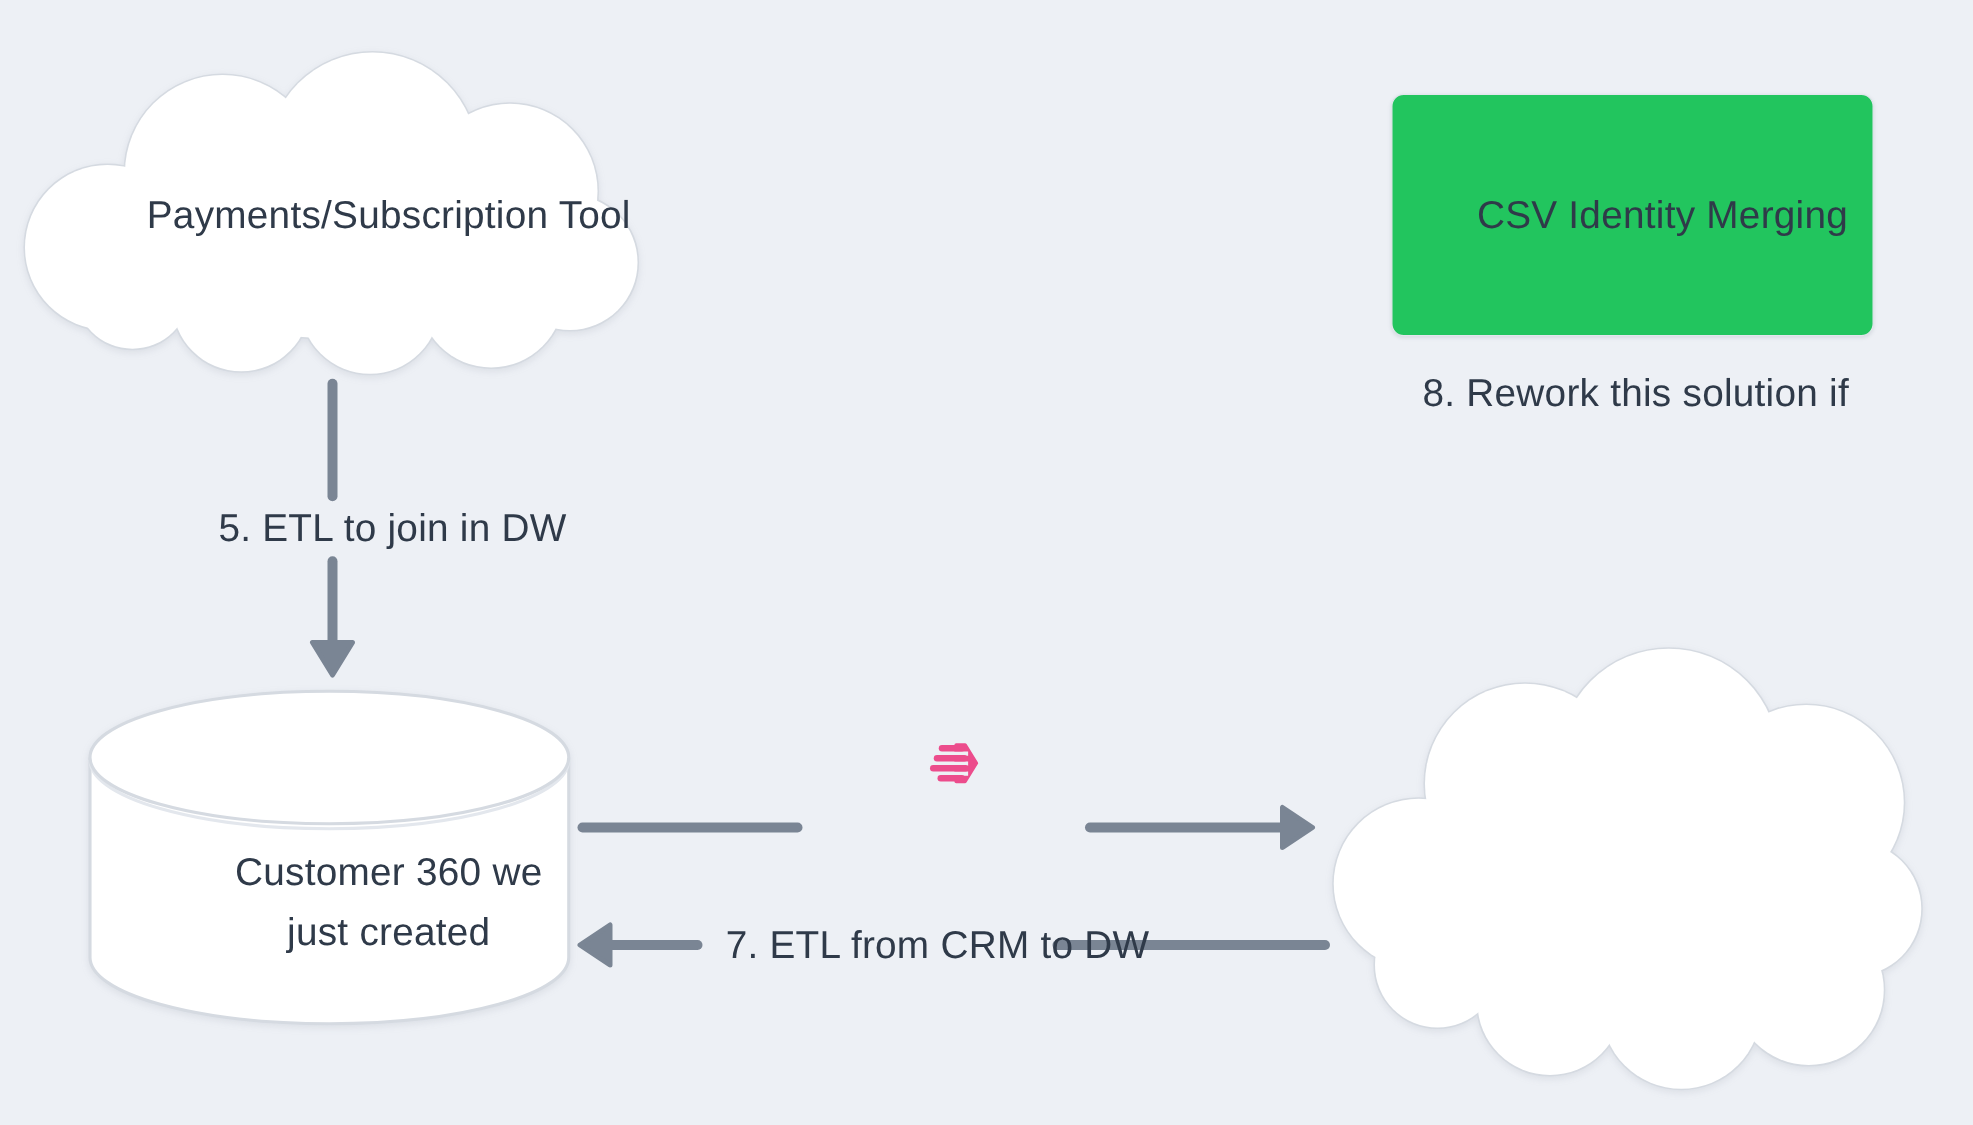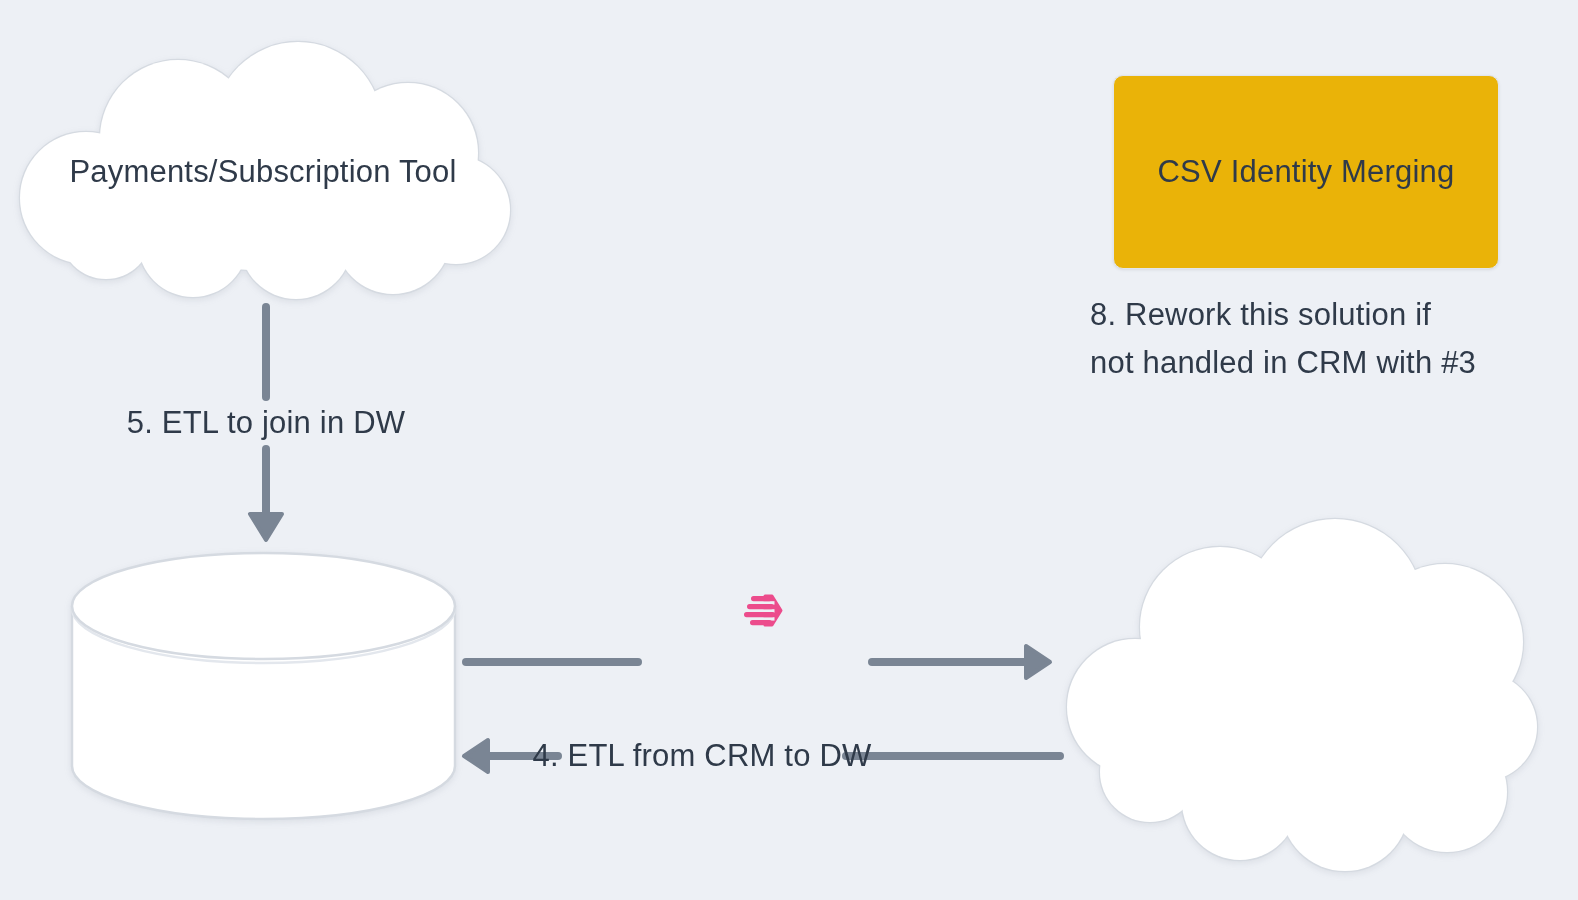--- a/index.html
+++ b/index.html
@@ -5,27 +5,27 @@
   html,body{margin:0;padding:0;background:#edf0f5;}
   .canvas{
     position:relative;width:1578px;height:900px;overflow:hidden;
     background:#edf0f5;
     font-family:"Liberation Sans","DejaVu Sans",sans-serif;
     color:#2f3a49;
   }
   .shape{position:absolute;filter:drop-shadow(0 2px 3px rgba(110,120,140,.14));}
   .label{
     position:absolute;font-size:31px;font-weight:500;line-height:38px;
-    white-space:nowrap;color:#2f3a49;letter-spacing:.2px;
+    white-space:nowrap;color:#2f3a49;letter-spacing:.2px;margin-left:48px;
   }
   .label.centered{transform:translateX(-50%);text-align:center;}
   .label.two-line{line-height:48px;}
   .card{
     position:absolute;left:1113px;top:75px;width:384px;height:192px;
-    background:#eab308;border:1px solid #e2e6ec;border-radius:10px;
+    background:#22c55e;border:1px solid #e2e6ec;border-radius:10px;
     box-shadow:0 1px 3px rgba(110,120,140,.18);
     display:flex;align-items:center;justify-content:center;
   }
   .card .label{position:static;transform:none;}
   svg{display:block;}
   .arrow-layer{position:absolute;left:0;top:0;pointer-events:none;}
 </style>
 </head>
 <body>
 
@@ -108,25 +108,28 @@
         <rect x="7" y="4" width="21" height="5.2" rx="2.6"></rect>
         <rect x="3" y="12" width="27" height="5.2" rx="2.6"></rect>
         <rect x="0" y="20" width="31" height="5.2" rx="2.6"></rect>
         <rect x="6" y="28" width="22" height="5.2" rx="2.6"></rect>
       </g>
     </g>
   </svg>
 
   <div class="label centered" style="left:263px;top:153px">Payments/Subscription Tool</div>
 
+  <div class="label centered two-line" style="left:263px;top:674px">
+    <div>Customer 360 we</div>
+    <div>just created</div>
+  </div>
 
 
   <div class="label centered" style="left:266px;top:404px">5. ETL to join in DW</div>
 
 
-  <div class="label centered" style="left:702px;top:737px">4. ETL from CRM to DW</div>
+  <div class="label centered" style="left:702px;top:737px">7. ETL from CRM to DW</div>
 
   <div class="label two-line" style="left:1090px;top:291px">
     <div>8. Rework this solution if</div>
-    <div>not handled in CRM with #3</div>
   </div>
 
 </div>
 
 </body></html>

